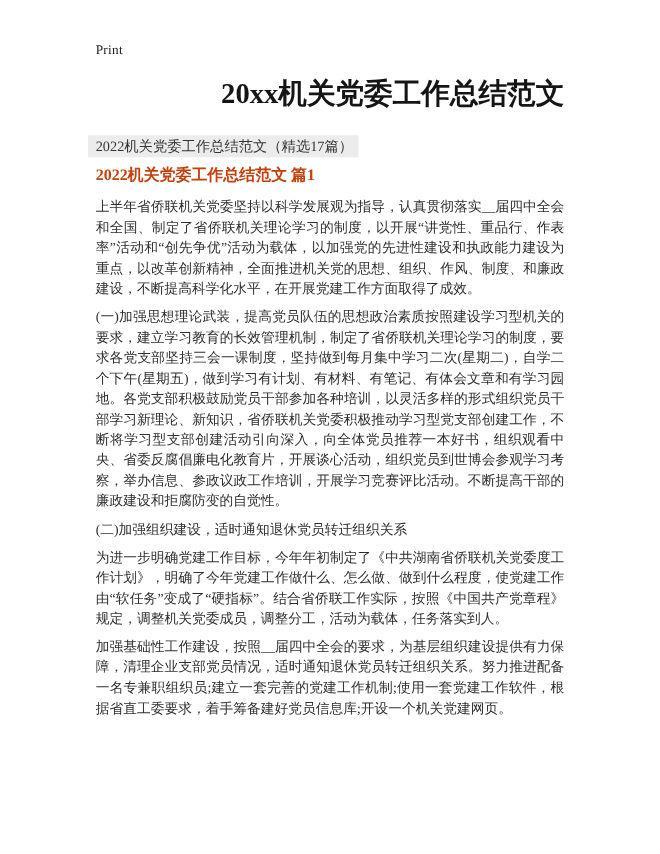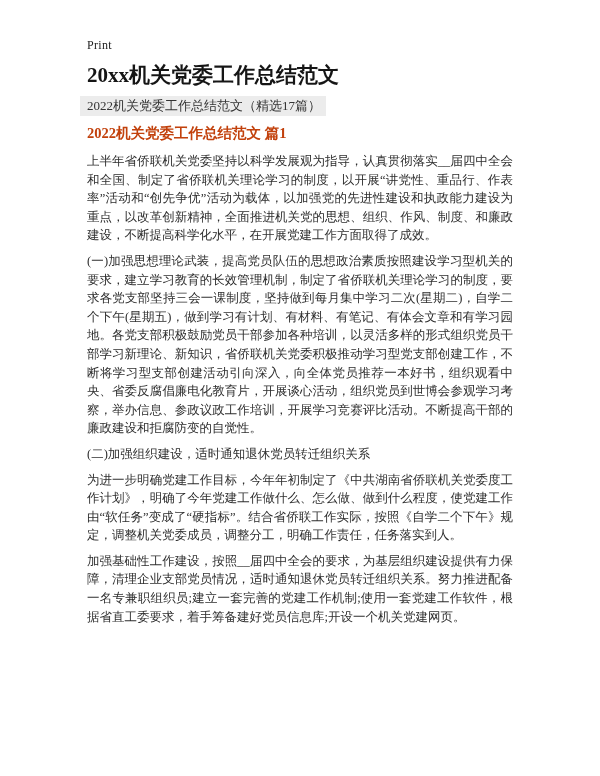--- a/index.html
+++ b/index.html
@@ -23,29 +23,29 @@
   .print-link {
     display: inline-block;
     margin-top: 38px;
     font-size: 12px;
     line-height: 14px;
     color: #222222;
     cursor: pointer;
     letter-spacing: 0.3px;
   }
   .doc-title {
-    margin: 9px 0 0 0;
-    text-align: left;
-    font-size: 21px;
+    margin: 19px 0 0 0;
+    text-align: right;
+    font-size: 26px;
     line-height: 26px;
     font-weight: bold;
     color: #151515;
   }
   .doc-subtitle-row {
-    margin-top: 8px;
+    margin-top: 24px;
     font-size: 13px;
     line-height: 17px;
   }
   .doc-subtitle {
     display: inline-block;
     background: #ececec;
     color: #333333;
     padding: 1px 5px 2px 7px;
     margin-left: -7px;
   }
@@ -80,17 +80,17 @@
   <div class="doc-subtitle-row">
     <span class="doc-subtitle">2022机关党委工作总结范文（精选17篇）</span>
   </div>
 
   <h2 class="section-heading">2022机关党委工作总结范文 篇1</h2>
 
   <div class="doc-body">
       <p>上半年省侨联机关党委坚持以科学发展观为指导，认真贯彻落实__届四中全会和全国、制定了省侨联机关理论学习的制度，以开展“讲党性、重品行、作表率”活动和“创先争优”活动为载体，以加强党的先进性建设和执政能力建设为重点，以改革创新精神，全面推进机关党的思想、组织、作风、制度、和廉政建设，不断提高科学化水平，在开展党建工作方面取得了成效。</p>
       <p>(一)加强思想理论武装，提高党员队伍的思想政治素质按照建设学习型机关的要求，建立学习教育的长效管理机制，制定了省侨联机关理论学习的制度，要求各党支部坚持三会一课制度，坚持做到每月集中学习二次(星期二)，自学二个下午(星期五)，做到学习有计划、有材料、有笔记、有体会文章和有学习园地。各党支部积极鼓励党员干部参加各种培训，以灵活多样的形式组织党员干部学习新理论、新知识，省侨联机关党委积极推动学习型党支部创建工作，不断将学习型支部创建活动引向深入，向全体党员推荐一本好书，组织观看中央、省委反腐倡廉电化教育片，开展谈心活动，组织党员到世博会参观学习考察，举办信息、参政议政工作培训，开展学习竞赛评比活动。不断提高干部的廉政建设和拒腐防变的自觉性。</p>
       <p>(二)加强组织建设，适时通知退休党员转迁组织关系</p>
-      <p>为进一步明确党建工作目标，今年年初制定了《中共湖南省侨联机关党委度工作计划》，明确了今年党建工作做什么、怎么做、做到什么程度，使党建工作由“软任务”变成了“硬指标”。结合省侨联工作实际，按照《自学二个下午》规定，调整机关党委成员，调整分工，明确工作责任，任务落实到人。</p>
+      <p>为进一步明确党建工作目标，今年年初制定了《中共湖南省侨联机关党委度工作计划》，明确了今年党建工作做什么、怎么做、做到什么程度，使党建工作由“软任务”变成了“硬指标”。结合省侨联工作实际，按照《中国共产党章程》规定，调整机关党委成员，调整分工，活动为载体，任务落实到人。</p>
       <p>加强基础性工作建设，按照__届四中全会的要求，为基层组织建设提供有力保障，清理企业支部党员情况，适时通知退休党员转迁组织关系。努力推进配备一名专兼职组织员;建立一套完善的党建工作机制;使用一套党建工作软件，根据省直工委要求，着手筹备建好党员信息库;开设一个机关党建网页。</p>
     </div>
 
 </div>
 
 </body></html>

